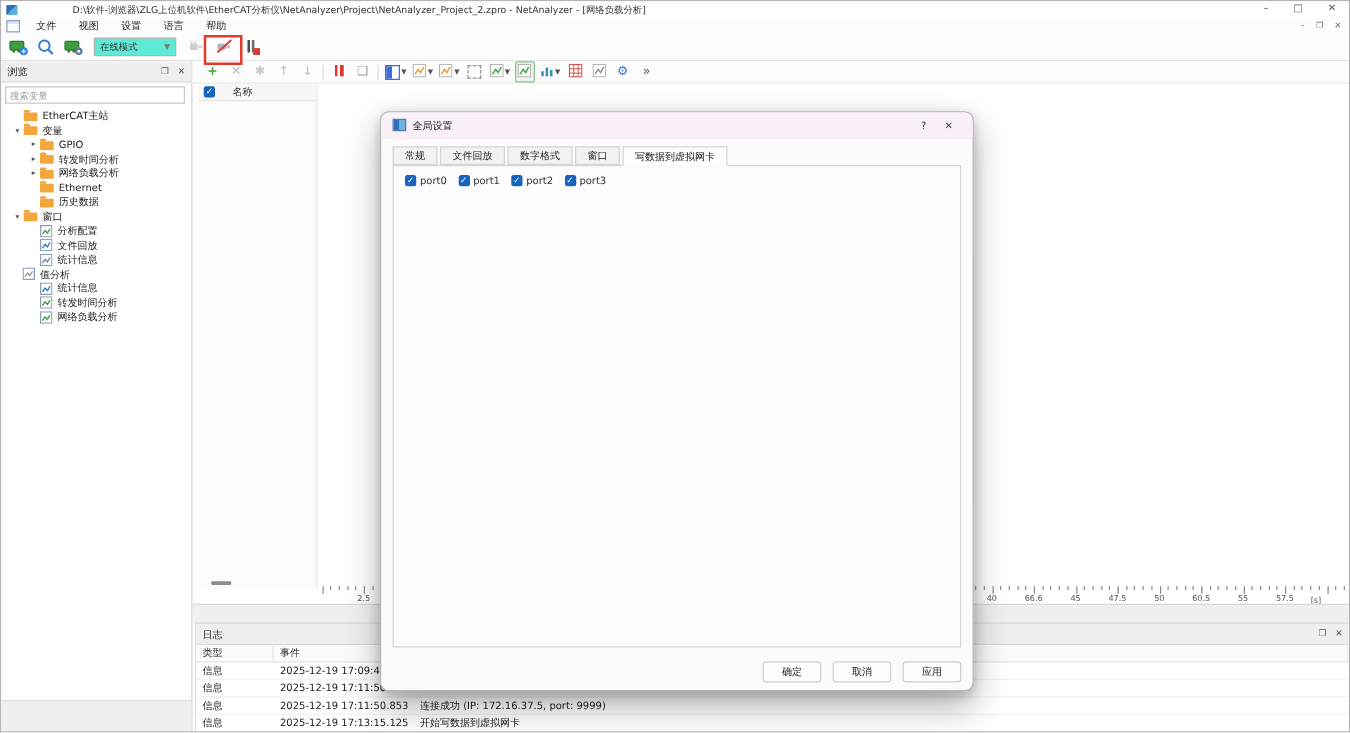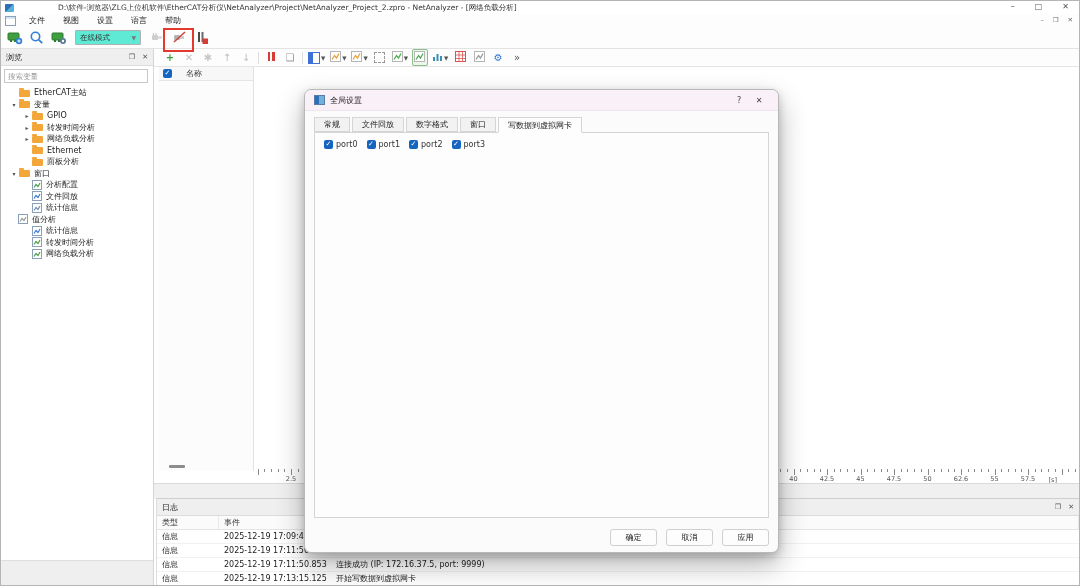--- a/index.html
+++ b/index.html
@@ -235,21 +235,21 @@
           <span class="tree-label">网络负载分析</span>
         </div>
         <div class="tree-row" style="padding-left: 21px;">
           <span class="tree-arrow"></span>
           <span class="folder-ico"></span>
           <span class="tree-label">Ethernet</span>
         </div>
         <div class="tree-row" style="padding-left: 21px;">
           <span class="tree-arrow"></span>
           <span class="folder-ico"></span>
-          <span class="tree-label">面板分析</span>
+          <span class="tree-label">历史数据</span>
         </div>
         <div class="tree-row" style="padding-left: 8px;">
           <span class="tree-arrow">▾</span>
           <span class="folder-ico"></span>
           <span class="tree-label">窗口</span>
         </div>
         <div class="tree-row" style="padding-left: 21px;">
           <span class="tree-arrow"></span>
           <span class="win-ico">
             <svg width="10" height="10">
@@ -515,21 +515,21 @@
         <div class="tick" style="left: 519.4px; height: 3px;"></div>
         <div class="tick" style="left: 526.1px; height: 3px;"></div>
         <div class="tick" style="left: 532.8px; height: 3px;"></div>
         <div class="tick" style="left: 539.5px; height: 6px;"></div>
         <div class="tick-label" style="left: 539.5px;">40</div>
         <div class="tick" style="left: 546.2px; height: 3px;"></div>
         <div class="tick" style="left: 552.9px; height: 3px;"></div>
         <div class="tick" style="left: 559.6px; height: 3px;"></div>
         <div class="tick" style="left: 566.3px; height: 3px;"></div>
         <div class="tick" style="left: 573px; height: 6px;"></div>
-        <div class="tick-label" style="left: 573px;">42.5</div>
+        <div class="tick-label" style="left: 573px;">66.6</div>
         <div class="tick" style="left: 579.7px; height: 3px;"></div>
         <div class="tick" style="left: 586.4px; height: 3px;"></div>
         <div class="tick" style="left: 593.1px; height: 3px;"></div>
         <div class="tick" style="left: 599.8px; height: 3px;"></div>
         <div class="tick" style="left: 606.5px; height: 6px;"></div>
         <div class="tick-label" style="left: 606.5px;">45</div>
         <div class="tick" style="left: 613.2px; height: 3px;"></div>
         <div class="tick" style="left: 619.9px; height: 3px;"></div>
         <div class="tick" style="left: 626.6px; height: 3px;"></div>
         <div class="tick" style="left: 633.3px; height: 3px;"></div>
@@ -539,21 +539,21 @@
         <div class="tick" style="left: 653.4px; height: 3px;"></div>
         <div class="tick" style="left: 660.1px; height: 3px;"></div>
         <div class="tick" style="left: 666.8px; height: 3px;"></div>
         <div class="tick" style="left: 673.5px; height: 6px;"></div>
         <div class="tick-label" style="left: 673.5px;">50</div>
         <div class="tick" style="left: 680.2px; height: 3px;"></div>
         <div class="tick" style="left: 686.9px; height: 3px;"></div>
         <div class="tick" style="left: 693.6px; height: 3px;"></div>
         <div class="tick" style="left: 700.3px; height: 3px;"></div>
         <div class="tick" style="left: 707px; height: 6px;"></div>
-        <div class="tick-label" style="left: 707px;">62.6</div>
+        <div class="tick-label" style="left: 707px;">60.5</div>
         <div class="tick" style="left: 713.7px; height: 3px;"></div>
         <div class="tick" style="left: 720.4px; height: 3px;"></div>
         <div class="tick" style="left: 727.1px; height: 3px;"></div>
         <div class="tick" style="left: 733.8px; height: 3px;"></div>
         <div class="tick" style="left: 740.5px; height: 6px;"></div>
         <div class="tick-label" style="left: 740.5px;">55</div>
         <div class="tick" style="left: 747.2px; height: 3px;"></div>
         <div class="tick" style="left: 753.9px; height: 3px;"></div>
         <div class="tick" style="left: 760.6px; height: 3px;"></div>
         <div class="tick" style="left: 767.3px; height: 3px;"></div>

